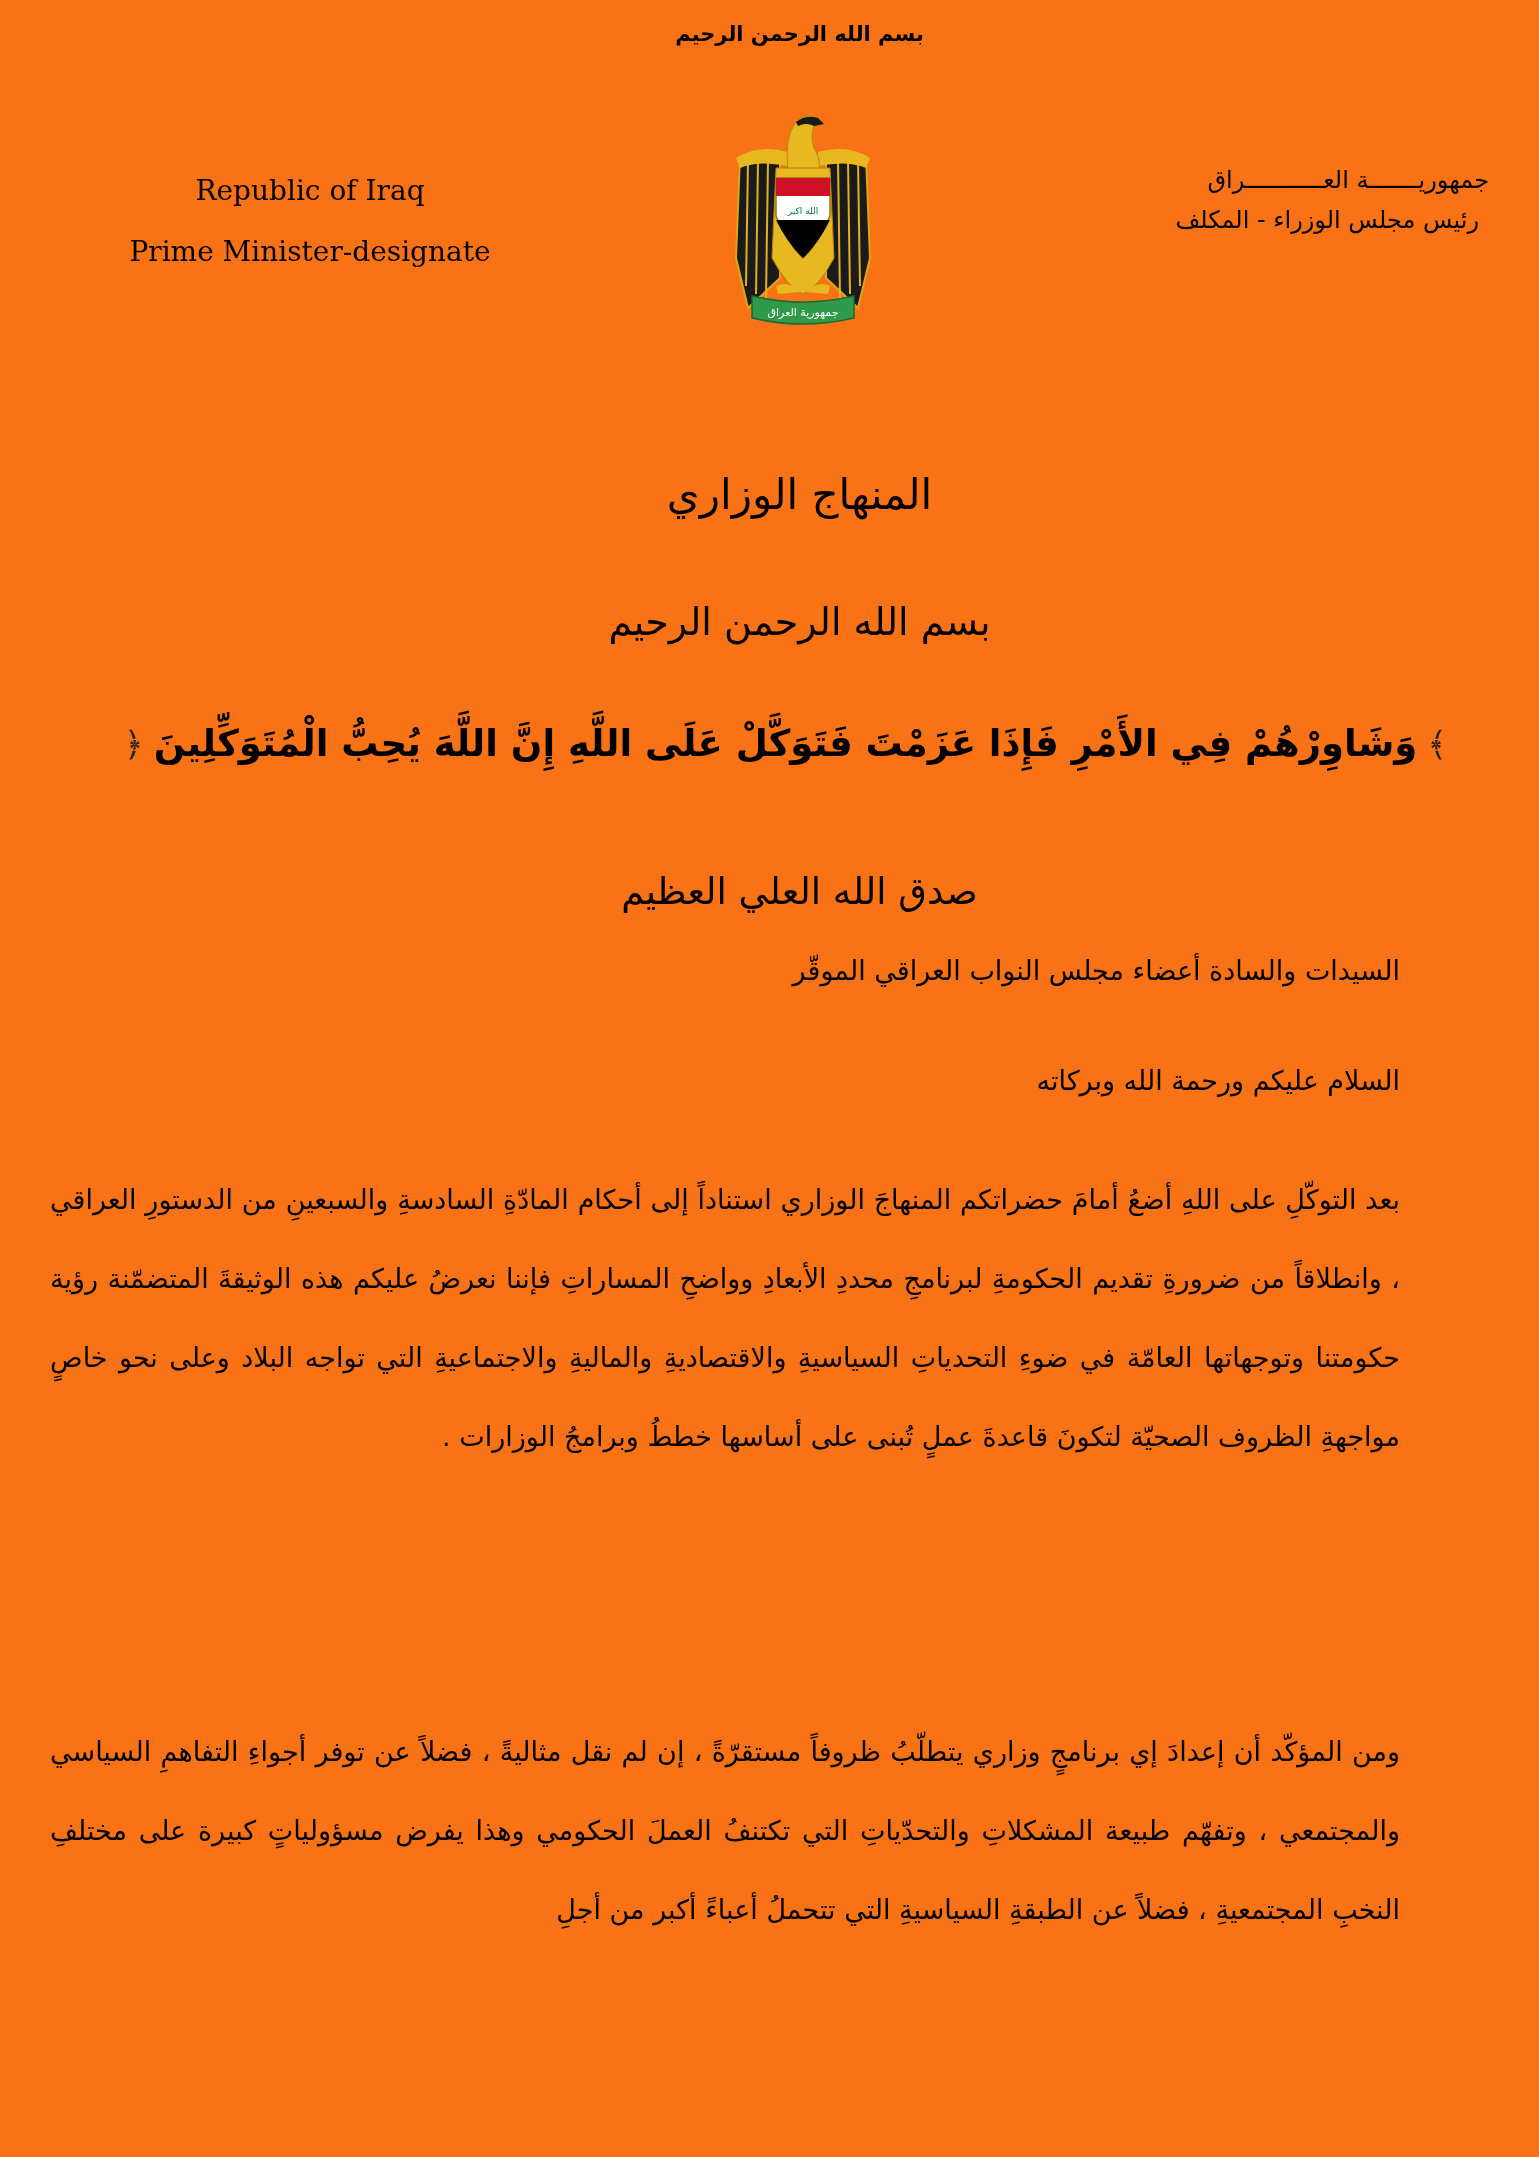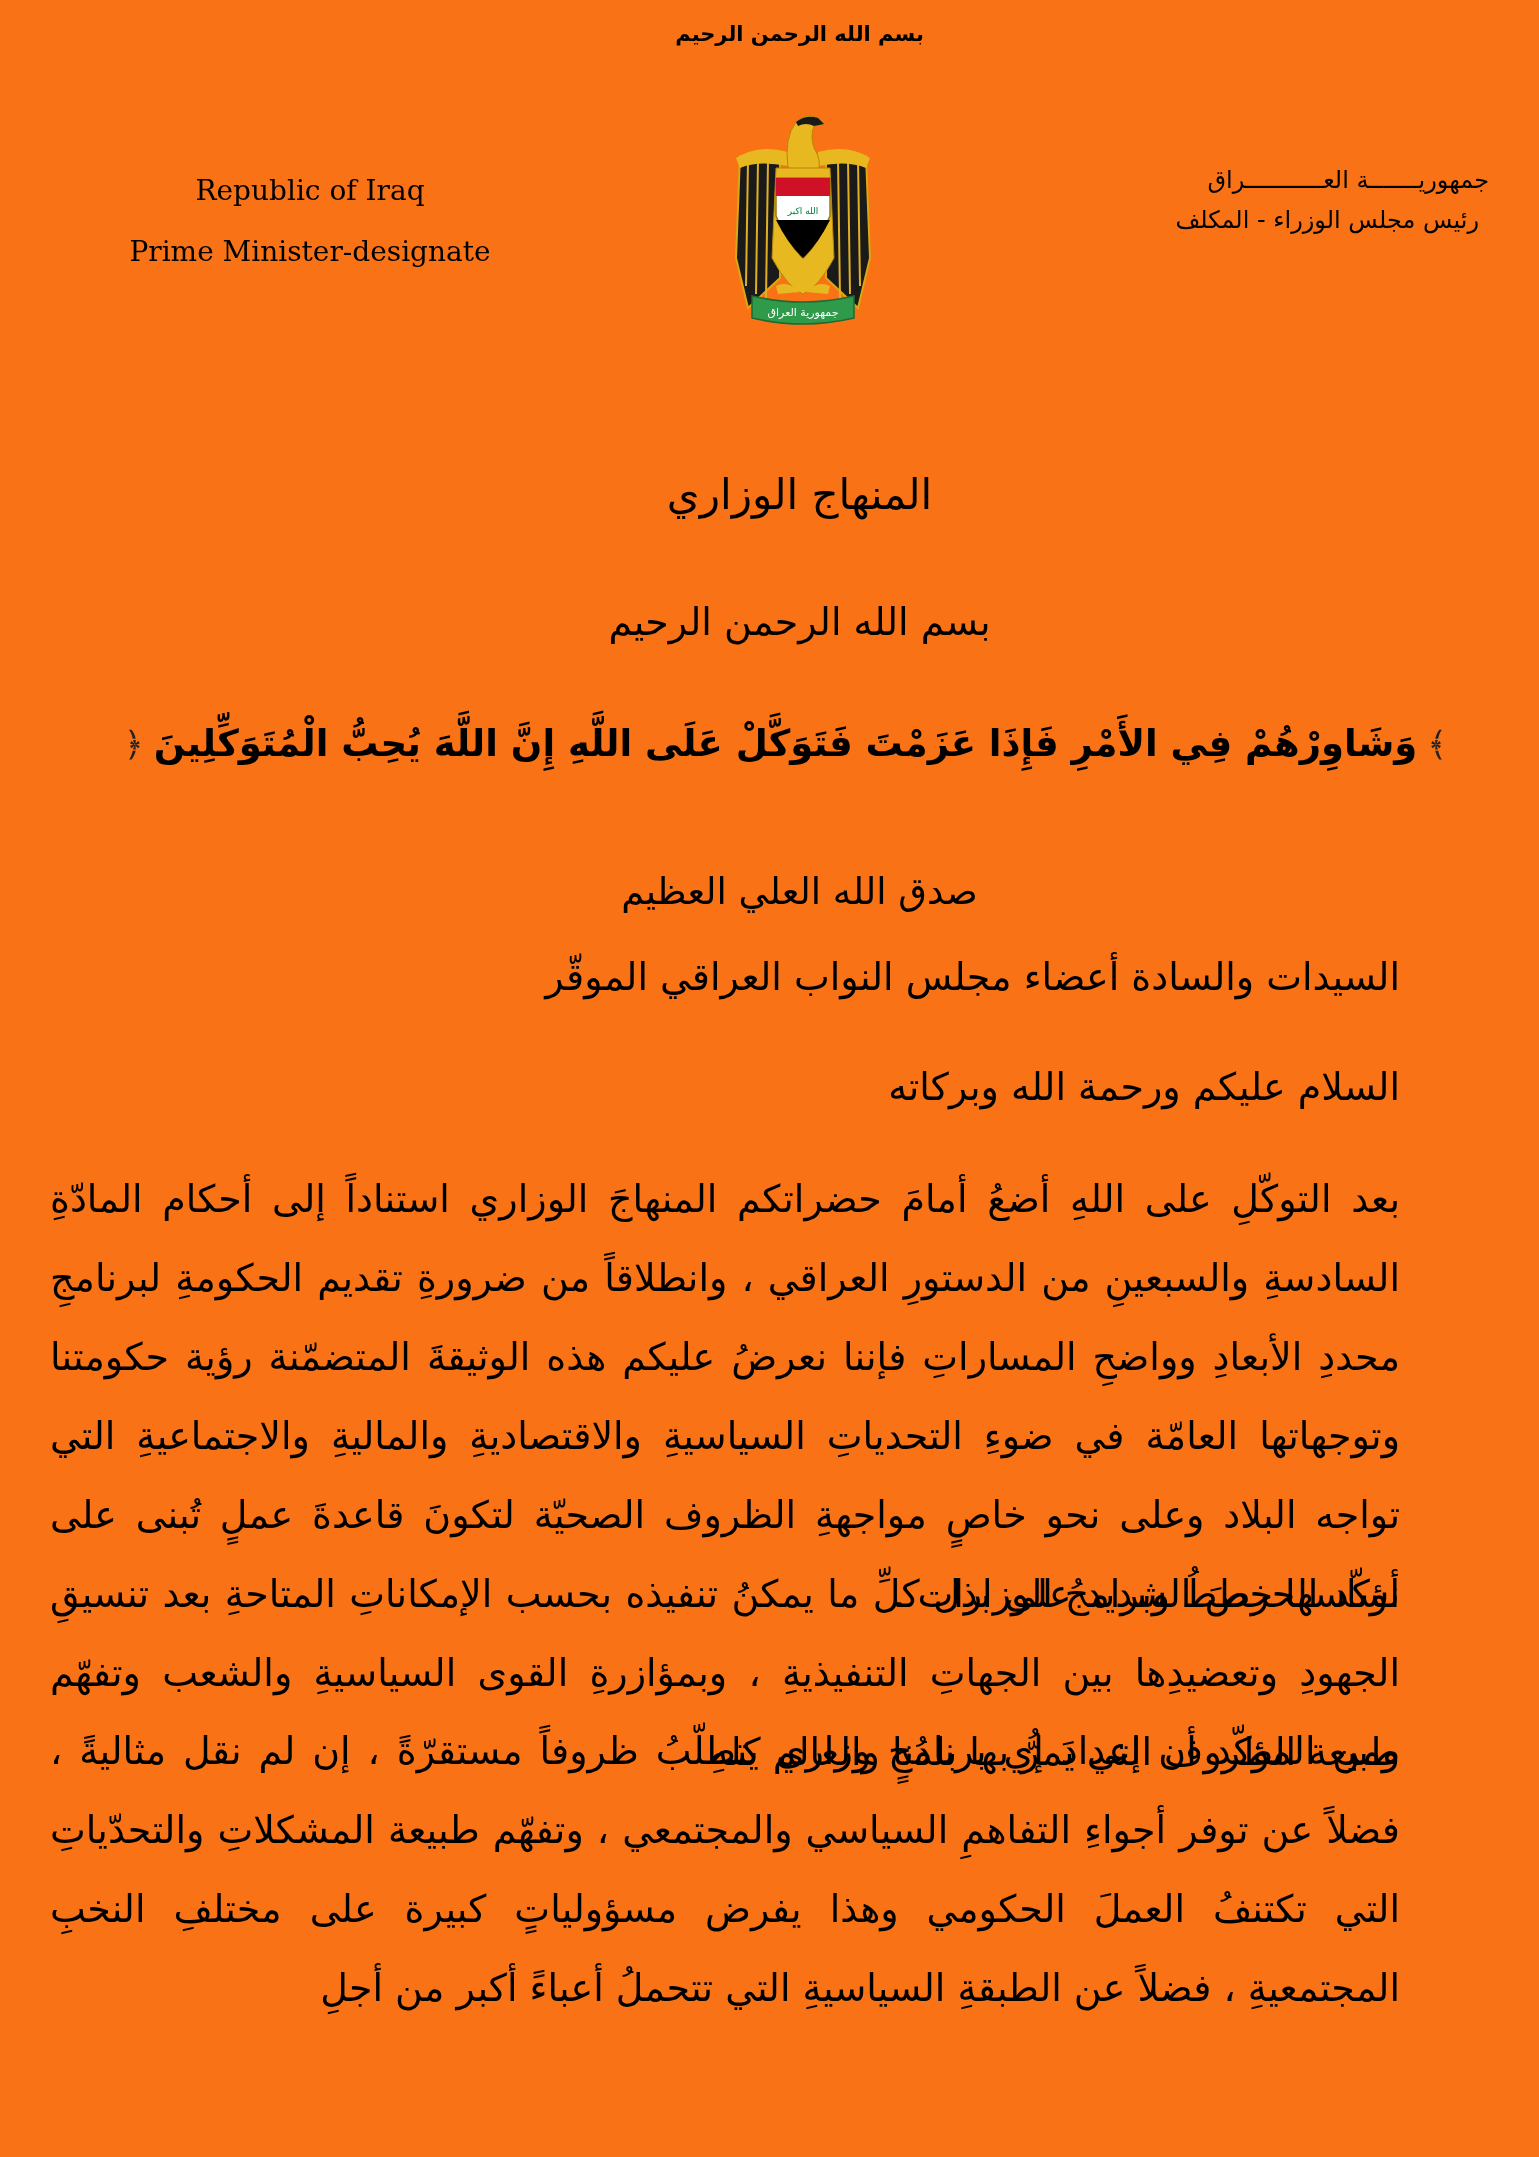--- a/index.html
+++ b/index.html
@@ -30,21 +30,21 @@
   }
   .title { top: 470px; font-size: 42px; }
   .basmala2 { top: 600px; font-size: 38px; }
   .verse { top: 722px; font-size: 37px; font-weight: bold; padding-left: 32px; }
   .verse .orn { font-weight: normal; font-size: 34px; color: #222; padding: 0 10px; }
   .sadaq { top: 846px; font-size: 37px; margin-top: 24px; }
 
   .body-text {
     position: absolute; left: 50px; width: 1350px; right: auto;
     direction: rtl; text-align: justify; text-align-last: right;
-    font-family: "DejaVu Sans", sans-serif; font-size: 38px;
+    font-family: "DejaVu Sans", sans-serif; font-size: 27px;
   }
   .addr { top: 955px; }
   .salam { top: 1065px; }
   .para { line-height: 79px; }
   .p1 { top: 1160px; }
   .p2 { top: 1555px; }
   .p3 { top: 1712px; }
 </style>
 </head>
 <body>
@@ -107,17 +107,16 @@
   </div>
 
   <div class="center-line sadaq">صدق الله العلي العظيم</div>
 
   <div class="body-text addr">السيدات والسادة أعضاء مجلس النواب العراقي الموقّر</div>
 
   <div class="body-text salam">السلام عليكم ورحمة الله وبركاته</div>
 
   <div class="body-text para p1">بعد التوكّلِ على اللهِ أضعُ أمامَ حضراتكم المنهاجَ الوزاري استناداً إلى أحكام المادّةِ السادسةِ والسبعينِ من الدستورِ العراقي ، وانطلاقاً من ضرورةِ تقديم الحكومةِ لبرنامجِ محددِ الأبعادِ وواضحِ المساراتِ فإننا نعرضُ عليكم هذه الوثيقةَ المتضمّنة رؤية حكومتنا وتوجهاتها العامّة في ضوءِ التحدياتِ السياسيةِ والاقتصاديةِ والماليةِ والاجتماعيةِ التي تواجه البلاد وعلى نحو خاصٍ مواجهةِ الظروف الصحيّة لتكونَ قاعدةَ عملٍ تُبنى على أساسها خططُ وبرامجُ الوزارات .</div>
 
-  <div class="body-text para p2">نؤكّد الحرصَ الشديد على بذل كلِّ ما يمكنُ تنفيذه بحسب الإمكاناتِ المتاحةِ بعد تنسيقِ الجهودِ وتعضيدِها  بين الجهاتِ التنفيذيةِ ، وبمؤازرةِ القوى السياسيةِ والشعب وتفهّم طبيعة الظروف التي يمرُّ بها بلدُنا والعالم كلهِ</div>
 
   <div class="body-text para p3">ومن المؤكّد أن إعدادَ إي برنامجٍ وزاري يتطلّبُ ظروفاً مستقرّةً ، إن لم نقل مثاليةً ، فضلاً عن توفر  أجواءِ التفاهمِ السياسي والمجتمعي ، وتفهّم طبيعة المشكلاتِ والتحدّياتِ التي تكتنفُ العملَ الحكومي وهذا يفرض مسؤولياتٍ كبيرة على مختلفِ النخبِ المجتمعيةِ ، فضلاً عن الطبقةِ السياسيةِ التي تتحملُ أعباءً أكبر من أجلِ</div>
 
 </div>
 
 </body></html>

